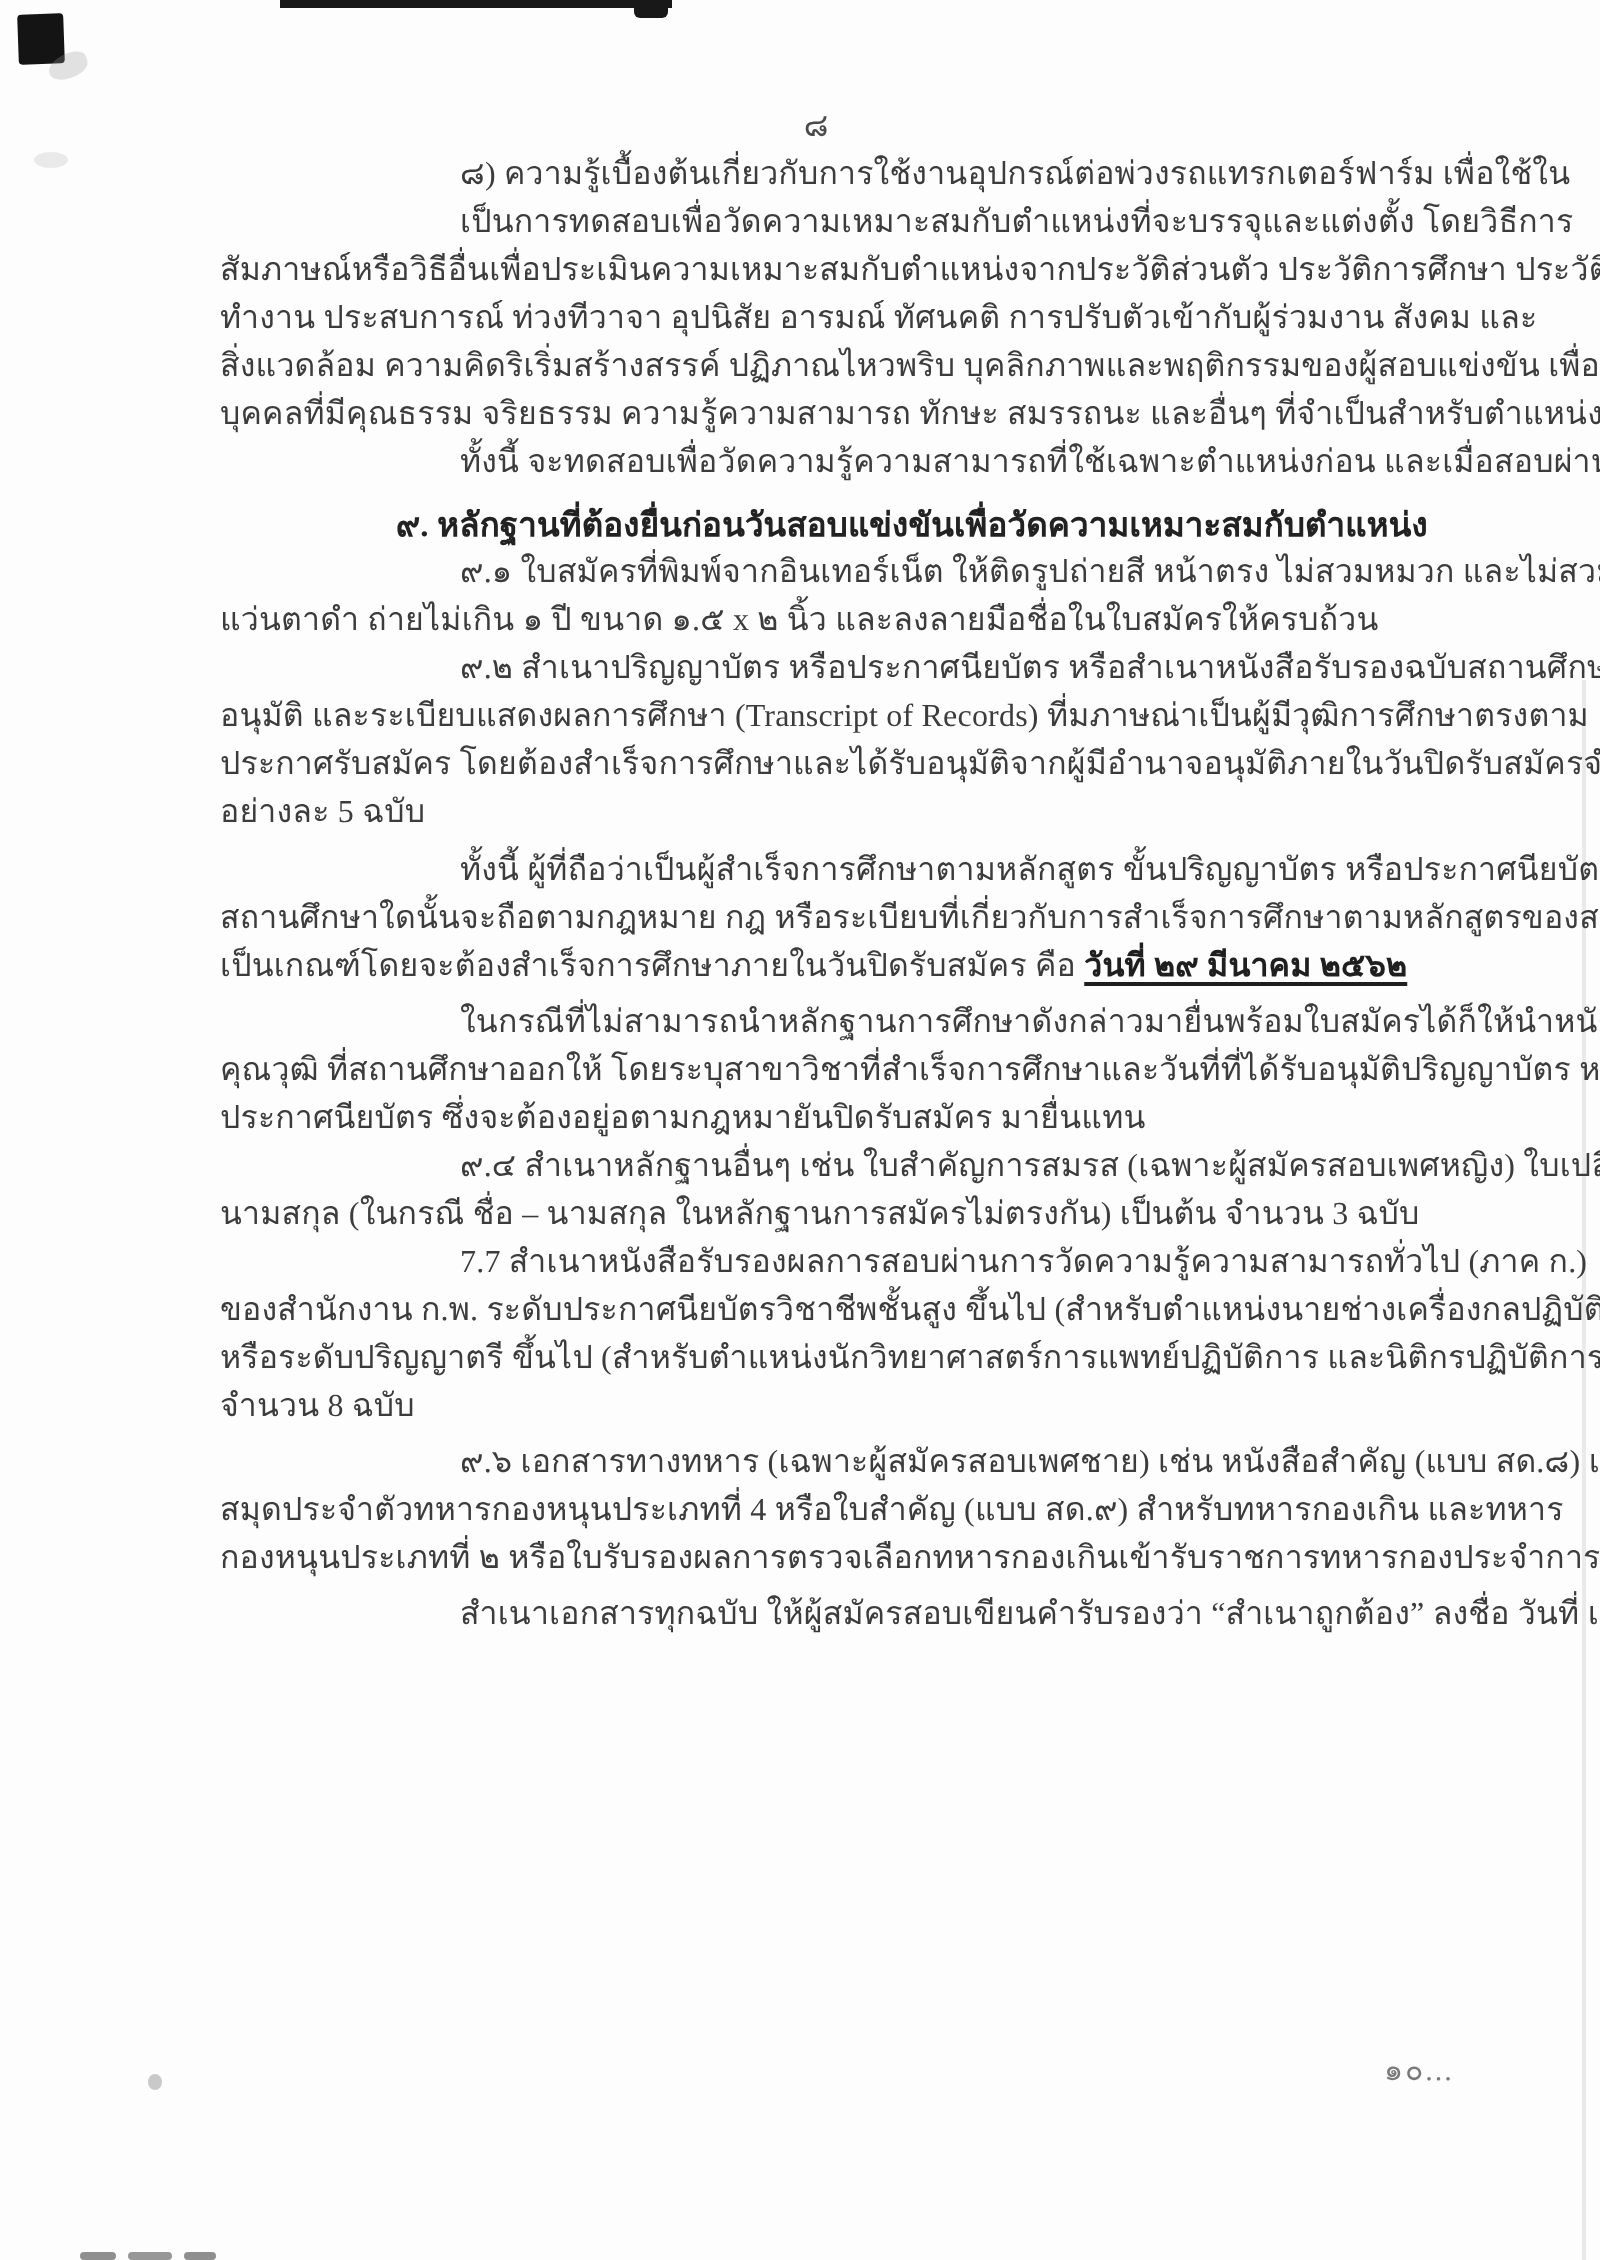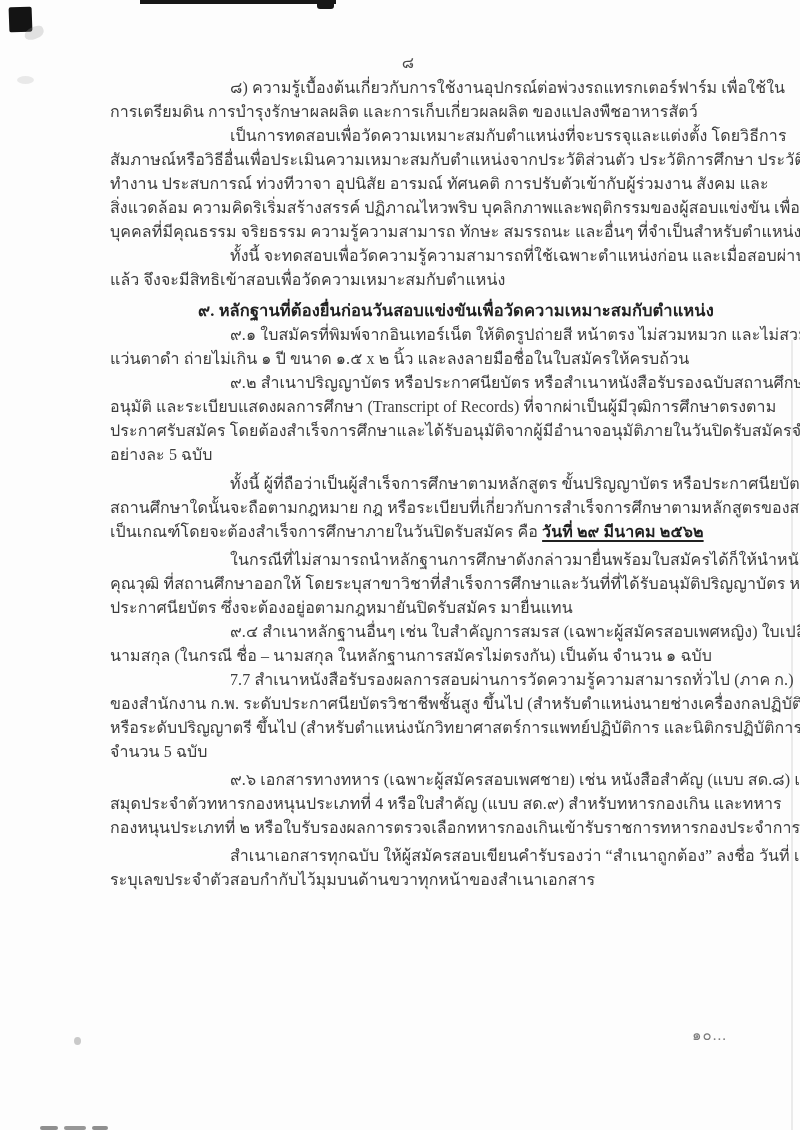--- a/index.html
+++ b/index.html
@@ -66,51 +66,48 @@
   <div class="art a-speck"></div>
   <div class="art a-dash1"></div>
   <div class="art a-dash2"></div>
   <div class="art a-dash3"></div>
   <div class="art a-right-streak"></div>
 
   <div class="page-number">๘</div>
 
   <div class="col">
     <div class="ln ind">๘) ความรู้เบื้องต้นเกี่ยวกับการใช้งานอุปกรณ์ต่อพ่วงรถแทรกเตอร์ฟาร์ม เพื่อใช้ใน</div>
-    <div class="ln">การเตรียมดิน การบำรุงรักษาผลผลิต และการเก็บเกี่ยวผลผลิต ของแปลงพืชอาหารสัตว์</div>
     <div class="ln ind">เป็นการทดสอบเพื่อวัดความเหมาะสมกับตำแหน่งที่จะบรรจุและแต่งตั้ง โดยวิธีการ</div>
     <div class="ln">สัมภาษณ์หรือวิธีอื่นเพื่อประเมินความเหมาะสมกับตำแหน่งจากประวัติส่วนตัว ประวัติการศึกษา ประวัติการ</div>
     <div class="ln">ทำงาน ประสบการณ์ ท่วงทีวาจา อุปนิสัย อารมณ์ ทัศนคติ การปรับตัวเข้ากับผู้ร่วมงาน สังคม และ</div>
     <div class="ln">สิ่งแวดล้อม ความคิดริเริ่มสร้างสรรค์ ปฏิภาณไหวพริบ บุคลิกภาพและพฤติกรรมของผู้สอบแข่งขัน เพื่อให้ได้</div>
     <div class="ln">บุคคลที่มีคุณธรรม จริยธรรม ความรู้ความสามารถ ทักษะ สมรรถนะ และอื่นๆ ที่จำเป็นสำหรับตำแหน่ง</div>
     <div class="ln ind">ทั้งนี้ จะทดสอบเพื่อวัดความรู้ความสามารถที่ใช้เฉพาะตำแหน่งก่อน และเมื่อสอบผ่าน</div>
-    <div class="ln">แล้ว จึงจะมีสิทธิเข้าสอบเพื่อวัดความเหมาะสมกับตำแหน่ง</div>
     <div class="ln hd">๙. หลักฐานที่ต้องยื่นก่อนวันสอบแข่งขันเพื่อวัดความเหมาะสมกับตำแหน่ง</div>
     <div class="ln ind">๙.๑ ใบสมัครที่พิมพ์จากอินเทอร์เน็ต ให้ติดรูปถ่ายสี หน้าตรง ไม่สวมหมวก และไม่สวม</div>
     <div class="ln">แว่นตาดำ ถ่ายไม่เกิน ๑ ปี ขนาด ๑.๕ x ๒ นิ้ว และลงลายมือชื่อในใบสมัครให้ครบถ้วน</div>
     <div class="ln ind">๙.๒ สำเนาปริญญาบัตร หรือประกาศนียบัตร หรือสำเนาหนังสือรับรองฉบับสถานศึกษา</div>
-    <div class="ln">อนุมัติ และระเบียบแสดงผลการศึกษา (Transcript of Records) ที่จากผ่าเป็นผู้มีวุฒิการศึกษาตรงตาม</div>
+    <div class="ln">อนุมัติ และระเบียบแสดงผลการศึกษา (Transcript of Records) ที่มภาษณ่าเป็นผู้มีวุฒิการศึกษาตรงตาม</div>
     <div class="ln">ประกาศรับสมัคร โดยต้องสำเร็จการศึกษาและได้รับอนุมัติจากผู้มีอำนาจอนุมัติภายในวันปิดรับสมัครจำนวน</div>
     <div class="ln">อย่างละ 5 ฉบับ</div>
     <div class="ln ind g5">ทั้งนี้ ผู้ที่ถือว่าเป็นผู้สำเร็จการศึกษาตามหลักสูตร ขั้นปริญญาบัตร หรือประกาศนียบัตร ของ</div>
     <div class="ln">สถานศึกษาใดนั้นจะถือตามกฎหมาย กฎ หรือระเบียบที่เกี่ยวกับการสำเร็จการศึกษาตามหลักสูตรของสถานศึกษานั้นๆ</div>
     <div class="ln">
       <span>เป็นเกณฑ์โดยจะต้องสำเร็จการศึกษาภายในวันปิดรับสมัคร คือ </span><span class="date">วันที่ ๒๙ มีนาคม ๒๕๖๒</span>
     </div>
     <div class="ln ind g4">ในกรณีที่ไม่สามารถนำหลักฐานการศึกษาดังกล่าวมายื่นพร้อมใบสมัครได้ก็ให้นำหนังสือรับรอง</div>
     <div class="ln">คุณวุฒิ ที่สถานศึกษาออกให้ โดยระบุสาขาวิชาที่สำเร็จการศึกษาและวันที่ที่ได้รับอนุมัติปริญญาบัตร หรือ</div>
     <div class="ln">ประกาศนียบัตร ซึ่งจะต้องอยู่อตามกฎหมายันปิดรับสมัคร มายื่นแทน</div>
     <div class="ln ind">๙.๔ สำเนาหลักฐานอื่นๆ เช่น ใบสำคัญการสมรส (เฉพาะผู้สมัครสอบเพศหญิง) ใบเปลี่ยนชื่อ</div>
-    <div class="ln">นามสกุล (ในกรณี ชื่อ – นามสกุล ในหลักฐานการสมัครไม่ตรงกัน) เป็นต้น จำนวน ๑ ฉบับ</div>
+    <div class="ln">นามสกุล (ในกรณี ชื่อ – นามสกุล ในหลักฐานการสมัครไม่ตรงกัน) เป็นต้น จำนวน 3 ฉบับ</div>
     <div class="ln ind">7.7 สำเนาหนังสือรับรองผลการสอบผ่านการวัดความรู้ความสามารถทั่วไป (ภาค ก.)</div>
     <div class="ln">ของสำนักงาน ก.พ. ระดับประกาศนียบัตรวิชาชีพชั้นสูง ขึ้นไป (สำหรับตำแหน่งนายช่างเครื่องกลปฏิบัติงาน)</div>
     <div class="ln">หรือระดับปริญญาตรี ขึ้นไป (สำหรับตำแหน่งนักวิทยาศาสตร์การแพทย์ปฏิบัติการ และนิติกรปฏิบัติการ)</div>
-    <div class="ln">จำนวน 5 ฉบับ</div>
+    <div class="ln">จำนวน 8 ฉบับ</div>
     <div class="ln ind g4">๙.๖ เอกสารทางทหาร (เฉพาะผู้สมัครสอบเพศชาย) เช่น หนังสือสำคัญ (แบบ สด.๘) และ</div>
     <div class="ln">สมุดประจำตัวทหารกองหนุนประเภทที่ 4 หรือใบสำคัญ (แบบ สด.๙) สำหรับทหารกองเกิน และทหาร</div>
     <div class="ln">กองหนุนประเภทที่ ๒ หรือใบรับรองผลการตรวจเลือกทหารกองเกินเข้ารับราชการทหารกองประจำการ (แบบ สด.๔๓)</div>
     <div class="ln ind g4">สำเนาเอกสารทุกฉบับ ให้ผู้สมัครสอบเขียนคำรับรองว่า “สำเนาถูกต้อง” ลงชื่อ วันที่ และ</div>
-    <div class="ln">ระบุเลขประจำตัวสอบกำกับไว้มุมบนด้านขวาทุกหน้าของสำเนาเอกสาร</div>
   </div>
 
   <div class="footer-next">๑๐...</div>
 
 </div>
 
 </body></html>

